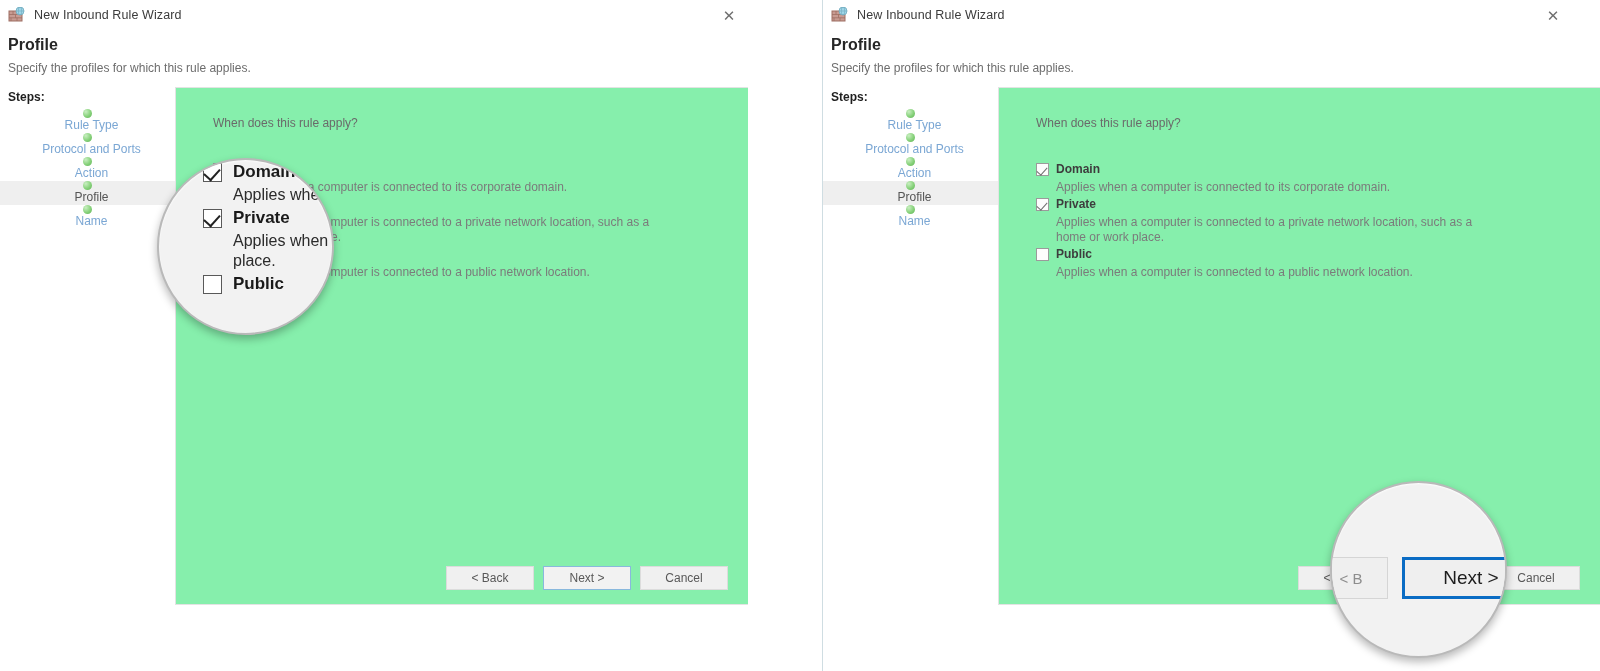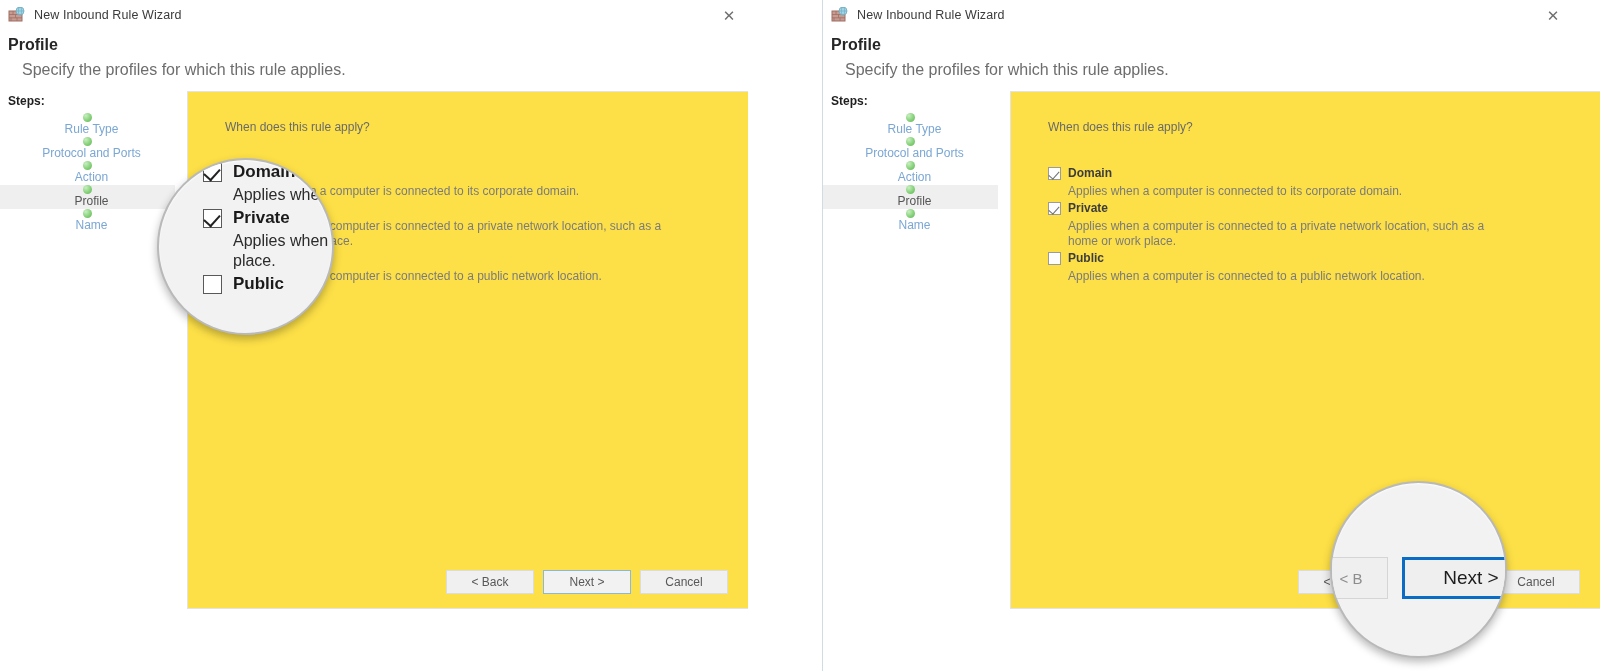--- a/index.html
+++ b/index.html
@@ -36,27 +36,26 @@
     cursor: default;
   }
   .wizard.left  .close-btn { right: 56px; }
   .wizard.right .close-btn { right: 32px; }
 
   .page-heading {
     font-size: 16px; font-weight: bold; color: #262626;
     padding: 6px 0 0 8px;
   }
   .page-sub {
-    font-size: 16px; color: #6d6d6d;
+    font-size: 12px; color: #6d6d6d;
     padding: 7px 0 0 8px;
-    margin-left: 14px;
-  }
-
-  
-  .wizbody { position: relative; margin-top: 12px; height: 518px; display: flex; gap: 12px; }
+  }
+
+  
+  .wizbody { position: relative; margin-top: 12px; height: 518px; display: flex; }
 
   .steps-pane {
     width: 175px; flex: none; background: #ffffff; padding-top: 0;
   }
   .wizard.right .steps-pane { width: 175px; }
 
   .steps-title {
     font-size: 12px; font-weight: bold; color: #1f1f1f;
     padding: 3px 0 0 8px; height: 22px;
   }
@@ -65,21 +64,21 @@
     padding-left: 8px; font-size: 12px; color: #7ba7d4; flex-direction: column;
   }
   .step.current { background: #efefef; color: #555555; }
   .step-bullet {
     width: 9px; height: 9px; border-radius: 50%;
     background: radial-gradient(circle at 32% 30%, #c9efc1 0%, #86d17a 55%, #5fb254 100%);
     margin-right: 9px; flex: none;
   }
 
   .content-pane {
-    flex: 1; background: #fde047;
+    flex: 1; background: #86efac;
     border-left: 1px solid #e3e3e3;
     border-top: 1px solid #e3e3e3;
     border-bottom: 1px solid #e3e3e3;
     position: relative;
   }
   .wizard.left .content-pane  { margin-right: 52px; }
   .wizard.right .content-pane { margin-right: 0; }
 
   .question { font-size: 12px; color: #6a6a6a; padding: 28px 0 0 37px; }
 

